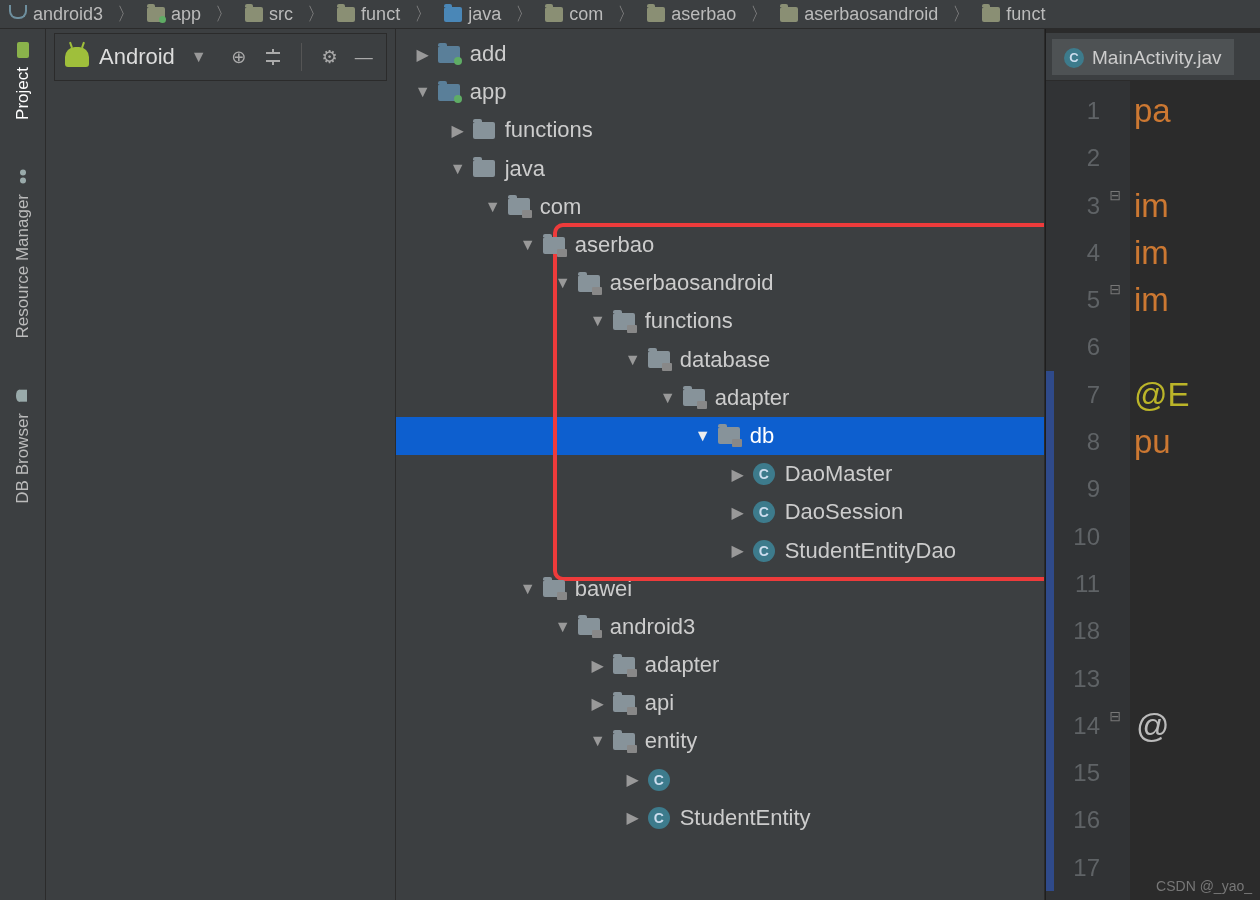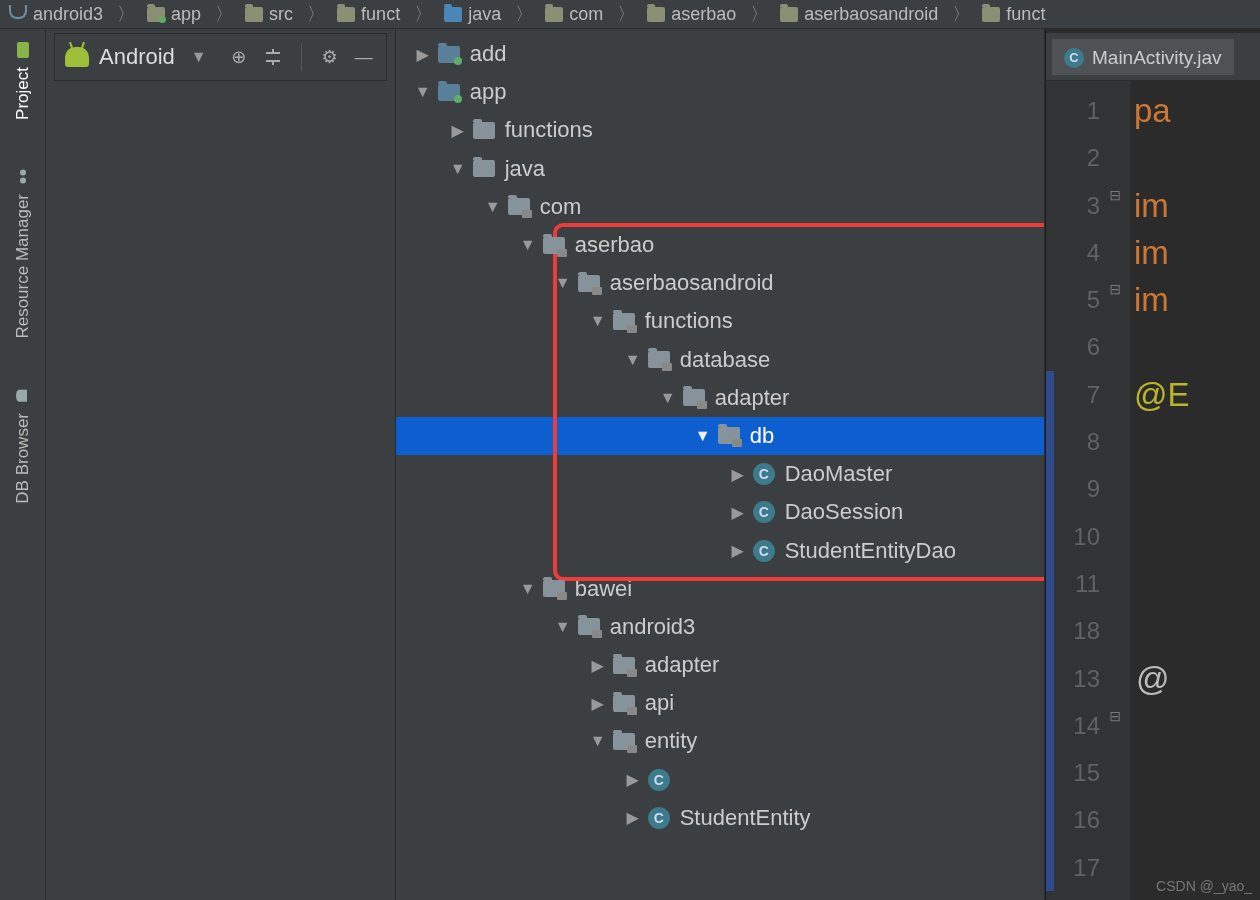--- a/index.html
+++ b/index.html
@@ -334,20 +334,21 @@
           </div>
         <div class="code">
           <div class="blueblk"></div>
           <div><span class="kw">pa</span></div>
           <div>&nbsp;</div>
           <div><span class="kw">im</span></div>
           <div><span class="kw">im</span></div>
           <div><span class="kw">im</span></div>
           <div>&nbsp;</div>
           <div><span class="ann">@E</span></div>
+          <div><span class="kw">pu</span></div>
           <div>&nbsp;</div>
             <div>&nbsp;</div>
             <div>&nbsp;</div>
             <div>&nbsp;</div>
             <div>&nbsp;</div>
           <div style="color:#bbb;padding-left:2px">@</div>
         </div>
       </div>
     </div>
   </div>

